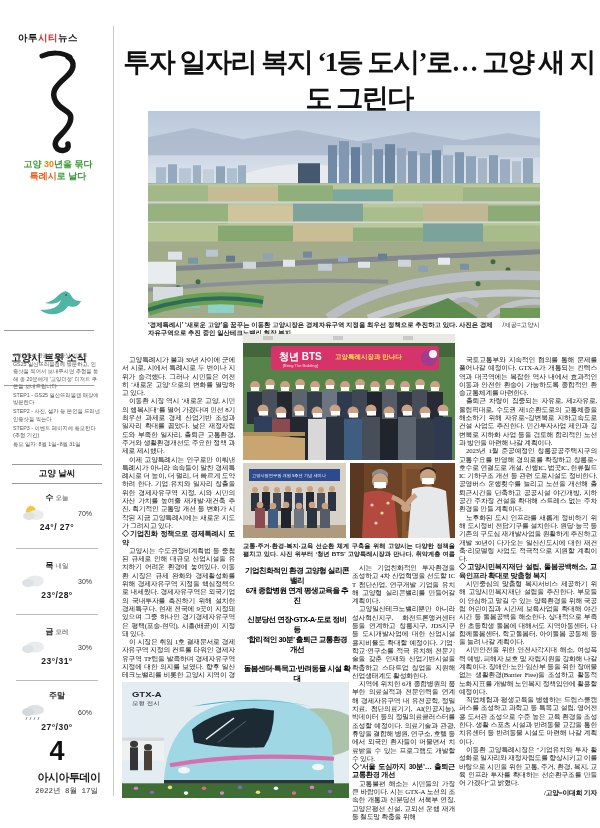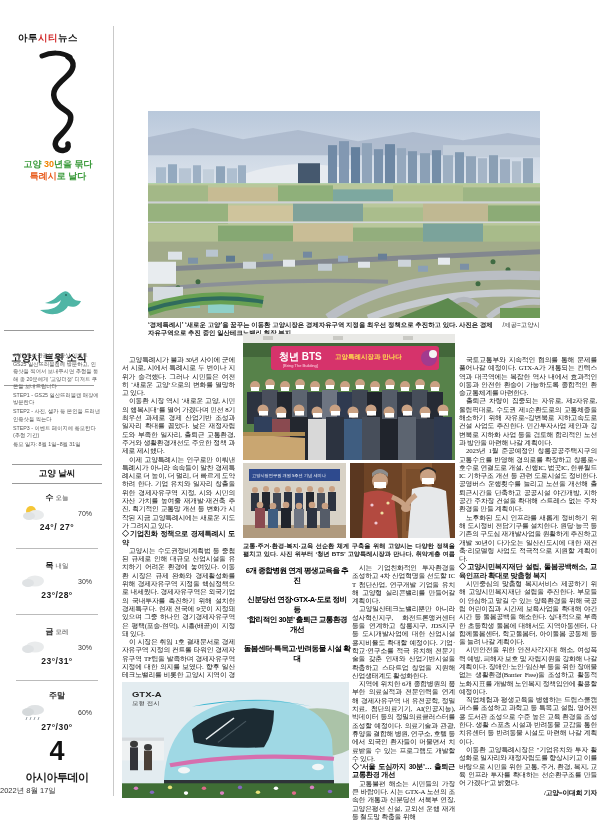--- a/index.html
+++ b/index.html
@@ -25,42 +25,42 @@
                  font-weight:bold;font-size:8.5px;padding:3px 0;border-top:1px solid #999;border-bottom:1px solid #999;}
   .wrow{position:absolute;left:14px;width:86px;height:50px;font-family:"Liberation Sans",sans-serif;text-align:center;}
   .wday{font-size:8px;font-weight:bold;color:#222;}
   .wday .small{font-weight:normal;font-size:6.5px;color:#555;}
   .wmid{display:flex;align-items:center;justify-content:space-between;padding:2px 8px 0 8px;}
   .wpct{font-size:7px;color:#333;}
   .wtemp{font-size:8.5px;font-weight:bold;letter-spacing:.5px;margin-top:1px;}
   .wdiv{position:absolute;left:16px;width:82px;border-top:1px solid #bbb;}
   .pageno{left:12px;top:736px;width:90px;text-align:center;font-family:"Liberation Sans",sans-serif;
           font-size:27px;font-weight:bold;color:#111;}
-  .pub{left:12px;top:770px;width:90px;text-align:center;font-family:"Liberation Sans",sans-serif;
+  .pub{left:24px;top:770px;width:90px;text-align:center;font-family:"Liberation Sans",sans-serif;
        font-size:11px;font-weight:bold;letter-spacing:-.5px;}
-  .pubdate{left:0;top:786px;width:90px;text-align:left;font-family:Liberation Sans, sans-serif;
+  .pubdate{left:8px;top:786px;width:90px;text-align:right;font-family:Liberation Mono, monospace;
            font-size:7.5px;color:#333;}
   
   .headline{left:120px;top:44px;width:478px;text-align:center;font-size:27px;font-weight:bold;
             letter-spacing:-1.5px;color:#111;}
   .hero{left:148px;top:111px;width:392px;height:207px;background:#cdd6e2;}
   .hero svg,.ph svg{display:block;width:100%;height:100%;}
   .hero-cap{left:148px;top:321px;width:392px;display:flex;justify-content:space-between;
             font-family:"Liberation Sans",sans-serif;font-size:6.4px;font-weight:bold;color:#222;line-height:8px;}
   .hero-cap .credit{white-space:nowrap;margin-left:6px;font-weight:normal;color:#333;}
   .col{font-size:6.8px;line-height:8.3px;text-align:justify;word-break:break-all;
        letter-spacing:-.2px;color:#111;overflow:hidden;}
   .col p{margin:0;text-indent:7px;}
   .subhead{font-family:"Liberation Sans",sans-serif;font-weight:bold;font-size:7.2px;
            margin:4px 0 3px 0;text-indent:0 !important;letter-spacing:-.3px;}
   .col1{left:122px;top:356px;width:113px;height:322px;}
   .col3{left:352px;top:564px;width:103px;height:262px;}
   .col4{left:459px;top:356px;width:138px;height:470px;}
   .byline{text-align:right;font-weight:bold;text-indent:0 !important;margin-top:2px !important;}
-  .ph{position:absolute;overflow:hidden;background:#86efac;}
+  .ph{position:absolute;overflow:hidden;background:#0f766e;}
   .ph-bts{left:243px;top:334px;width:212px;height:126px;}
   .ph-sem{left:243px;top:463px;width:103px;height:75px;}
   .ph-hand{left:350px;top:463px;width:105px;height:75px;}
   .midcap{left:243px;top:542px;width:212px;height:17px;font-family:"Liberation Sans",sans-serif;
           font-size:6.2px;font-weight:bold;line-height:8.2px;color:#222;overflow:hidden;text-align:justify;word-break:break-all;}
   .deck{left:243px;top:566px;width:108px;font-family:"Liberation Sans",sans-serif;
         font-weight:bold;font-size:7.6px;line-height:10px;text-align:center;letter-spacing:-.5px;color:#000;}
   .deck .pair{margin-bottom:9px;}
   .ph-gtx{left:122px;top:682px;width:227px;height:116px;}
 </style>
@@ -158,20 +158,21 @@
       </svg>
       <span class="wpct">60%</span>
     </div>
     <div class="wtemp">27°/30°</div>
   </div>
 
   <div class="abs pageno">4</div>
   <div class="abs pub">아시아투데이</div>
   <div class="abs pubdate">2022년 8월 17일</div>
 
+  <h1 class="abs headline" style="margin:0">투자 일자리 복지 ‘1등 도시’로… 고양 새 지도 그린다</h1>
 
   <div class="abs hero ph">
     <svg viewBox="0 0 392 206" preserveAspectRatio="none">
       <defs>
           <linearGradient id="sky" x1="0" y1="0" x2="0" y2="1">
         <stop offset="0" stop-color="#b9c8db"></stop>
             <stop offset="1" stop-color="#dce3ec"></stop>
           </linearGradient>
         </defs>
       <rect width="392" height="72" fill="url(#sky)"></rect>
@@ -443,20 +444,21 @@
       <path d="M62,26 Q78,20 96,28 L100,75 L58,75 Z" fill="#e6e8ea"></path>
       <path d="M66,32 Q58,38 56,44" stroke="#c9a183" stroke-width="5" fill="none"></path>
       <ellipse cx="56" cy="45" rx="5" ry="4" fill="#c9a183"></ellipse>
     </svg>
   </div>
 
   <div class="abs midcap">교통·주거·환경·복지·교육 선순환 체계 구축을 위해 고양시는 다양한 정책을 펼치고 있다. 사진 위부터 ‘청년 BTS’ 고양특례시장과 만나다, 취약계층 여름나기 지원, 경제자유구역 추진 방안 세미나.</div>
 
   <div class="abs deck">
     <div class="pair">
+      <div>기업친화적인 환경 고양형 실리콘밸리</div>
       <div>6개 종합병원 연계 평생교육을 추진</div>
     </div>
     <div class="pair">
       <div>신분당선 연장·GTX-A·도로 정비 등</div>
       <div>‘합리적인 30분’ 출퇴근 교통환경 개선</div>
     </div>
     <div class="pair">
       <div>돌봄센터·특목고·반려동물 시설 확대</div>
     </div>
   </div>

